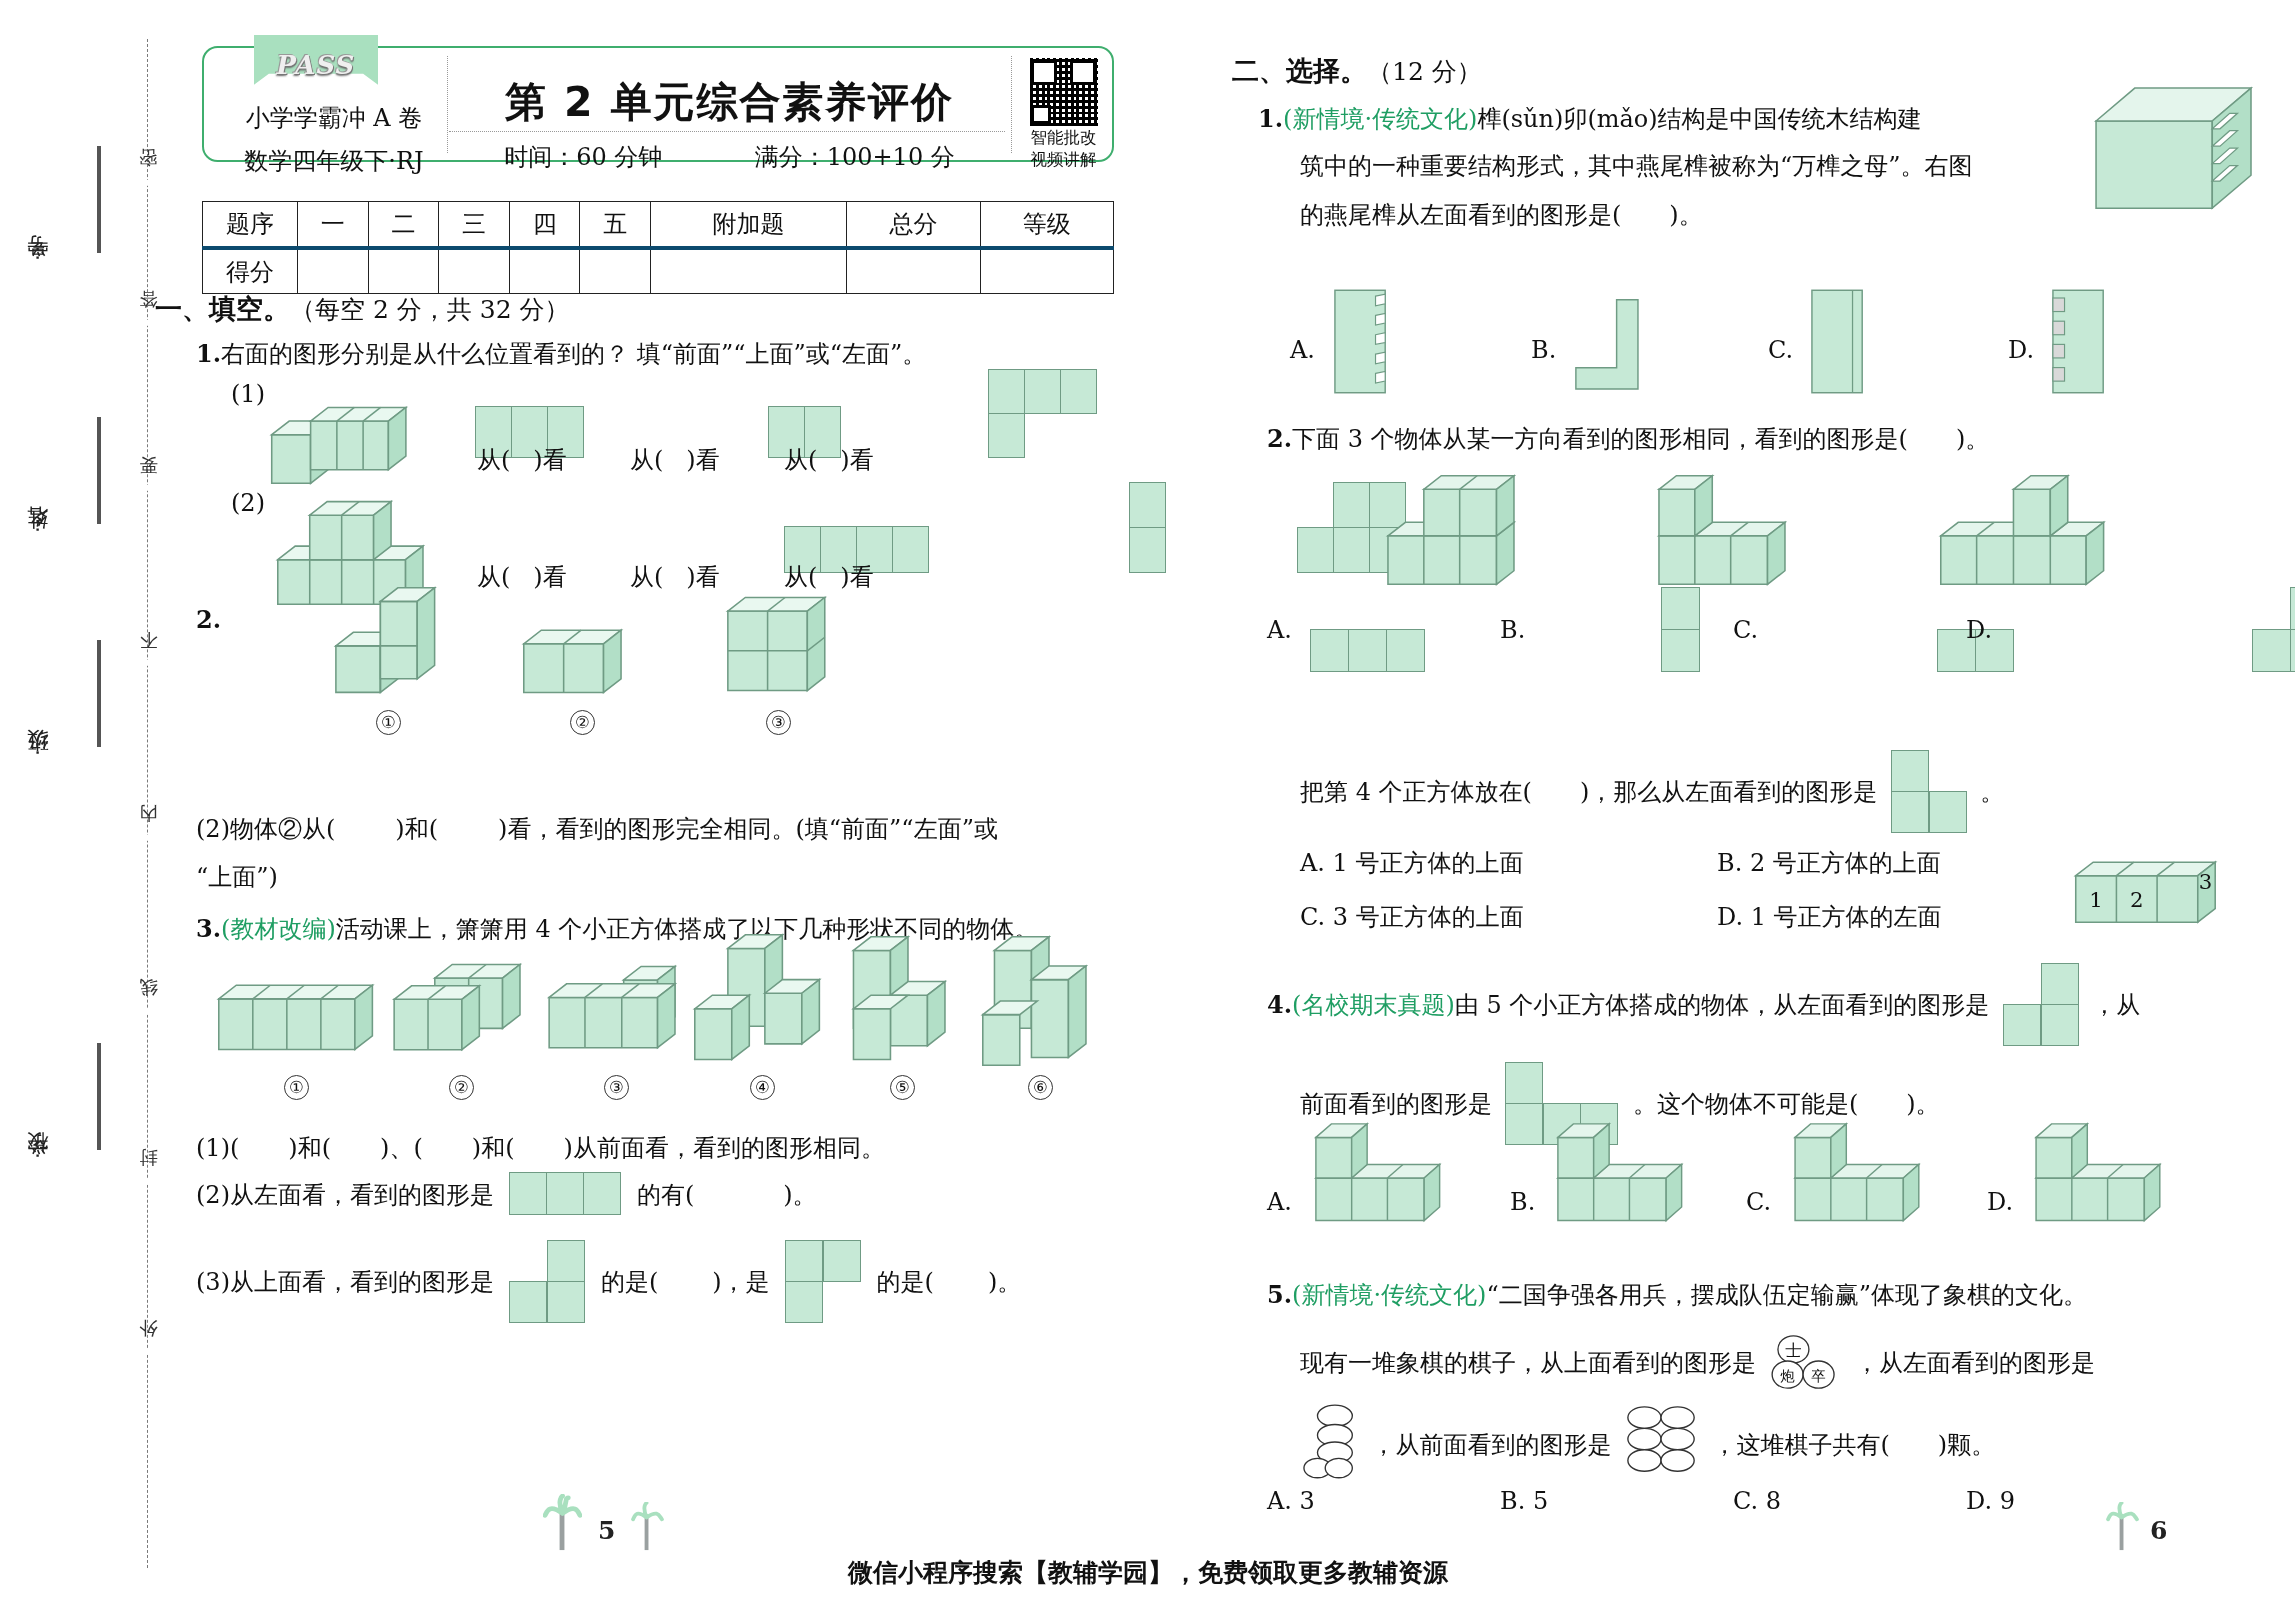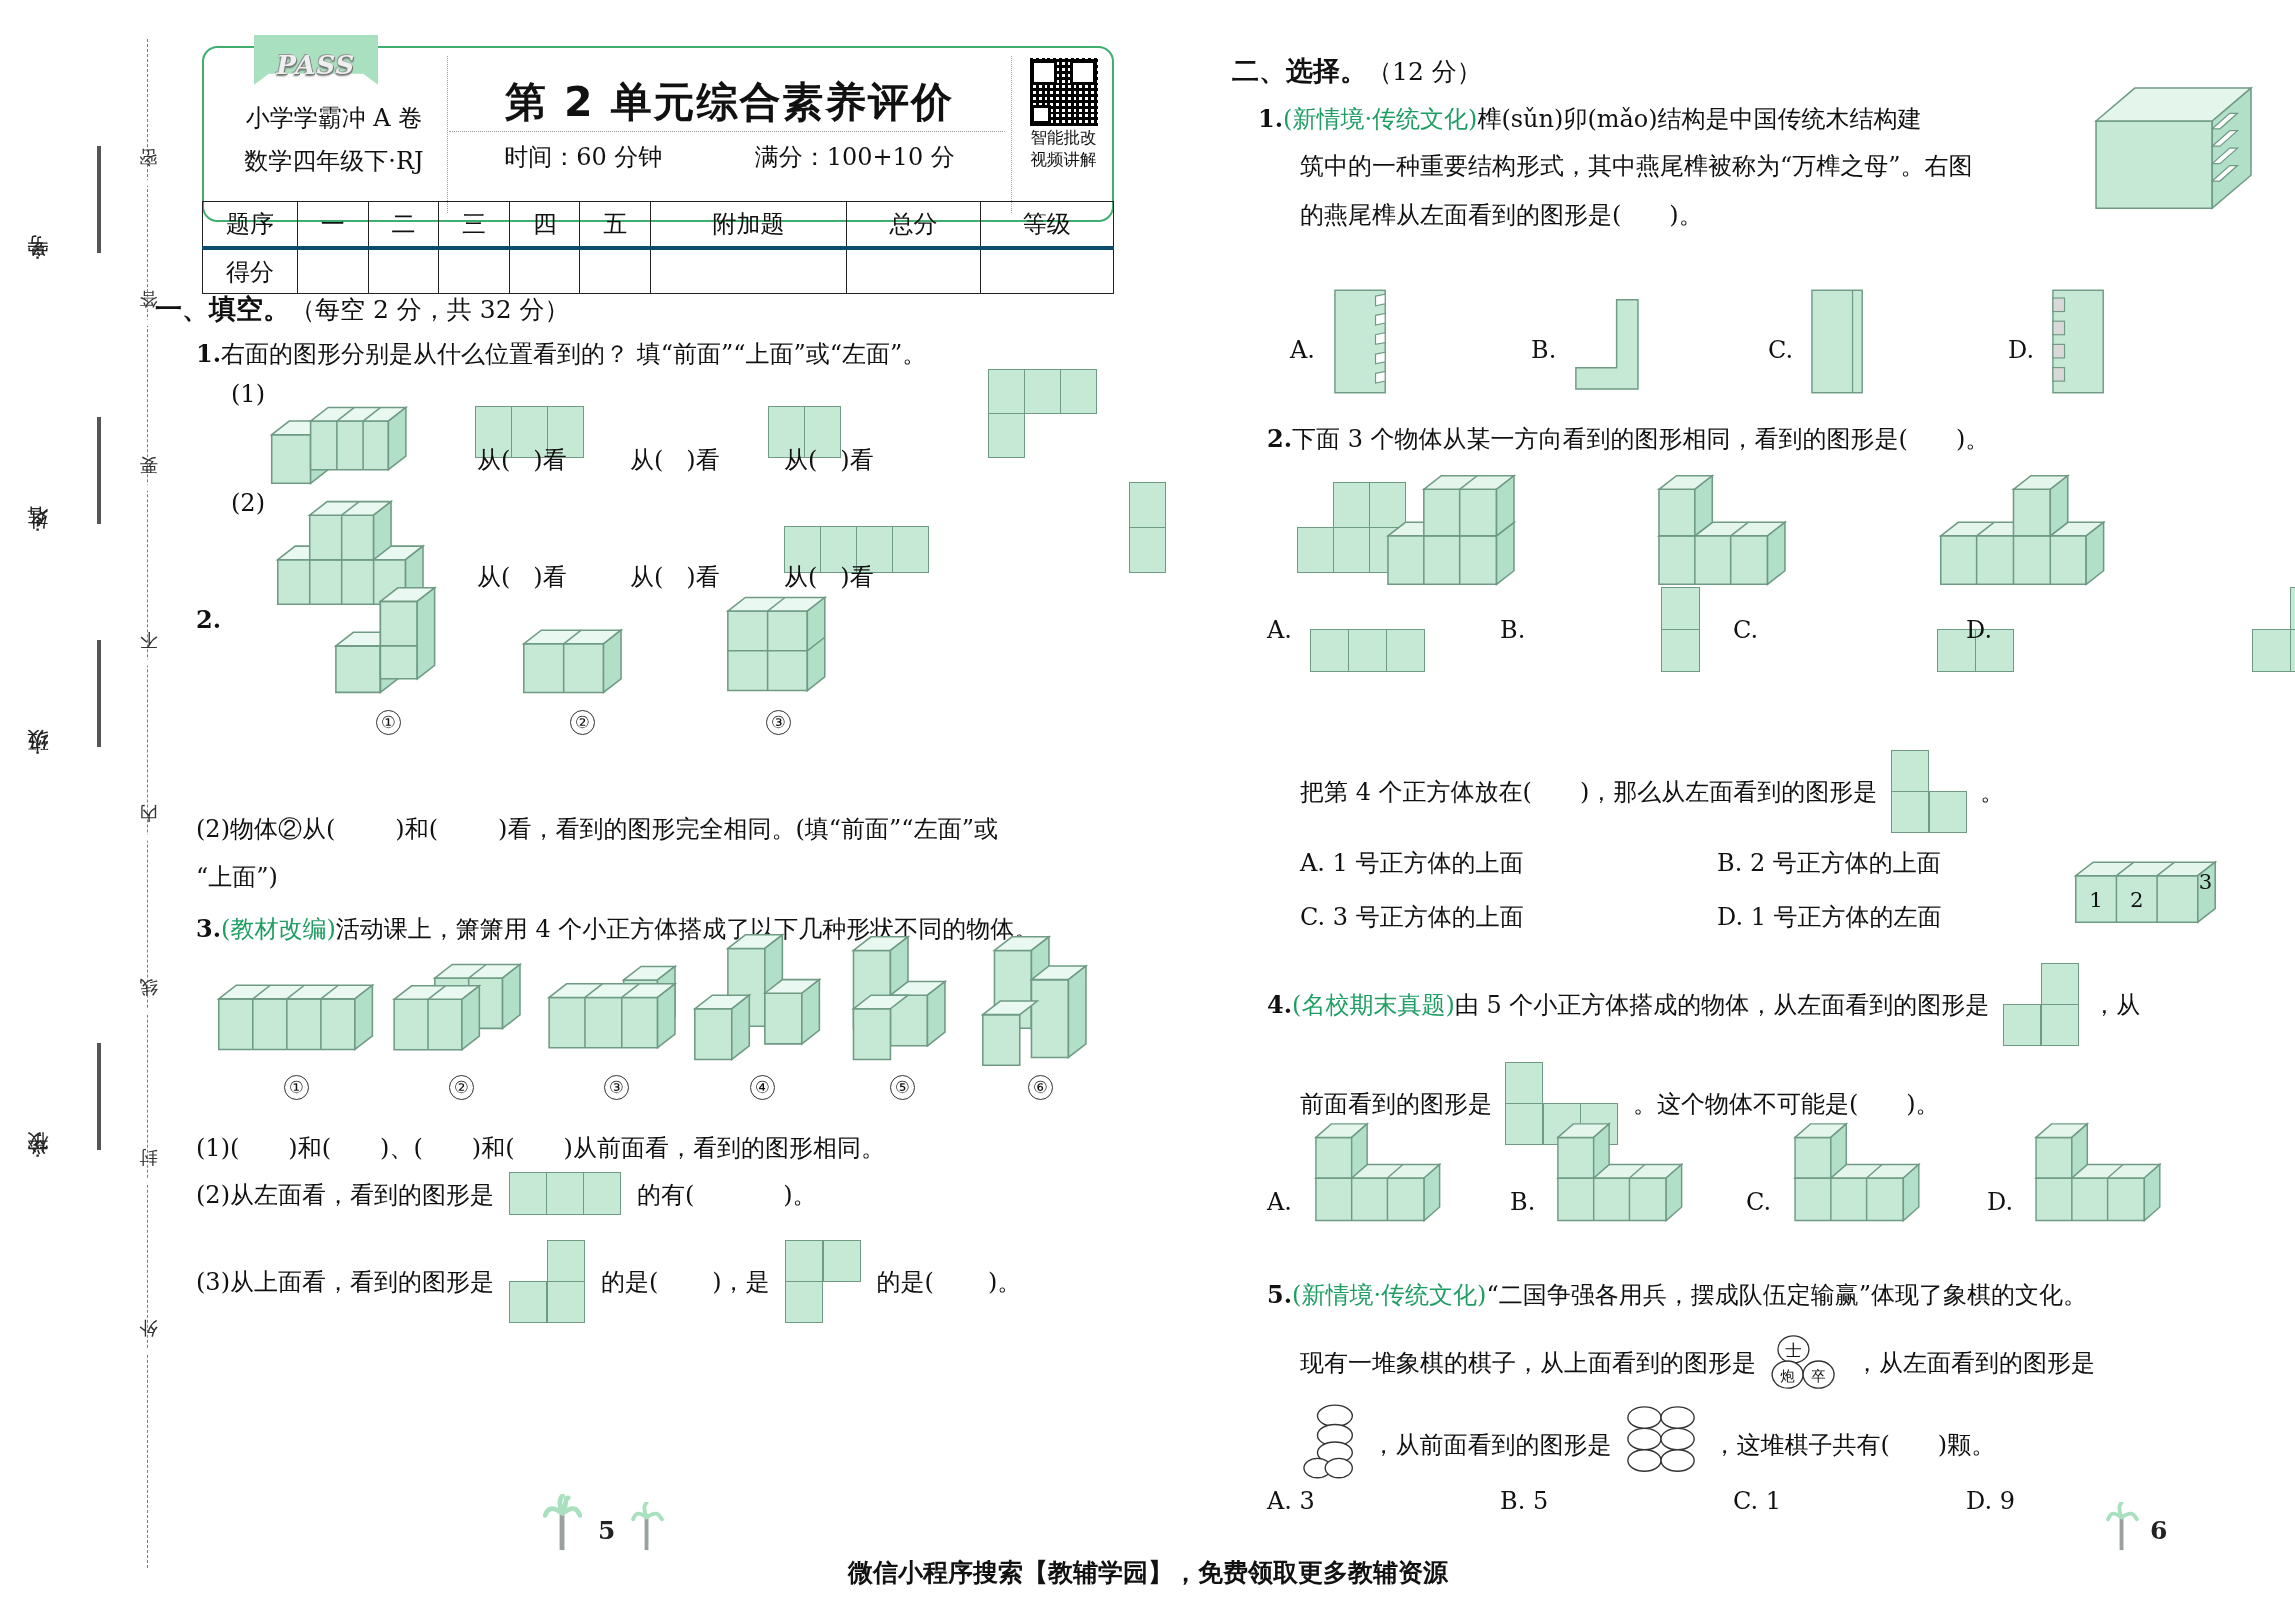--- a/index.html
+++ b/index.html
@@ -36,21 +36,21 @@
     writing-mode: vertical-rl; transform: rotate(180deg);
     font-size:18.4px; color:#333; background:#fff; padding:2.9px 0;
   }
 
   
   .col-left { position:absolute; left:155px; top:19.4px; width:1048px; height:1553px; }
   .col-right{ position:absolute; left:1232px; top:53px; width:1029px; height:1514px; }
 
   
   .hdr {
-    position:absolute; left:47px; top:27px; width:912px; height:176px;
+    position:absolute; left:47px; top:27px; width:912px; height:116px;
     border:2.9px solid #3fae6e; border-radius:15.5px; background:#fff;
   }
   .pass-tab {
     position:absolute; left:50px; top:-13.6px; width:124px; height:50px;
     background:#a9e0bf;
     clip-path: polygon(0 0,100% 0,100% 100%,88% 78%,12% 78%,0 100%);
   }
   .pass-text {
     position:absolute; left:50px; top:1.9px; width:124px; height:39px;
     text-align:center; font-size:26px; font-weight:bold; font-style:italic;
@@ -803,21 +803,21 @@
         <ellipse cx="24" cy="38" rx="17" ry="11" fill="#fff" stroke="#333" stroke-width="1.4"></ellipse>
         <ellipse cx="58" cy="38" rx="17" ry="11" fill="#fff" stroke="#333" stroke-width="1.4"></ellipse>
         <ellipse cx="24" cy="60" rx="17" ry="11" fill="#fff" stroke="#333" stroke-width="1.4"></ellipse>
         <ellipse cx="58" cy="60" rx="17" ry="11" fill="#fff" stroke="#333" stroke-width="1.4"></ellipse>
       </svg>
       <span>，这堆棋子共有(　　)颗。</span>
     </div>
 
     <div class="abs optlbl" style="left:35px; top:1434px;text-align:right;">A. 3</div>
     <div class="abs optlbl" style="left:268px; top:1434px;">B. 5</div>
-    <div class="abs optlbl" style="left:501px; top:1434px;">C. 1</div>
+    <div class="abs optlbl" style="left:501px; top:1434px;">C. 8</div>
     <div class="abs optlbl" style="left:734px; top:1434px;">D. 9</div>
   </div>
 
   <svg class="palm" style="left:543px; top:1494px;" width="39" height="58" viewBox="0 0 40 60">
     <rect x="17" y="18" width="5" height="40" fill="#9aa0a0"></rect>
     <path d="M20 20 C6 10 4 18 2 22 M20 20 C34 10 36 18 38 22 M20 20 C14 6 20 2 20 2 M20 20 C26 6 22 4 26 4" stroke="#a9e0bf" stroke-width="5" fill="none" stroke-linecap="round"></path>
   </svg>
   <div class="pagenum" style="left:598px; top:1516px;">5</div>
   <svg class="palm" style="left:631px; top:1502px;" width="33" height="50" viewBox="0 0 34 52">
     <rect x="14" y="14" width="4" height="36" fill="#9aa0a0"></rect>

